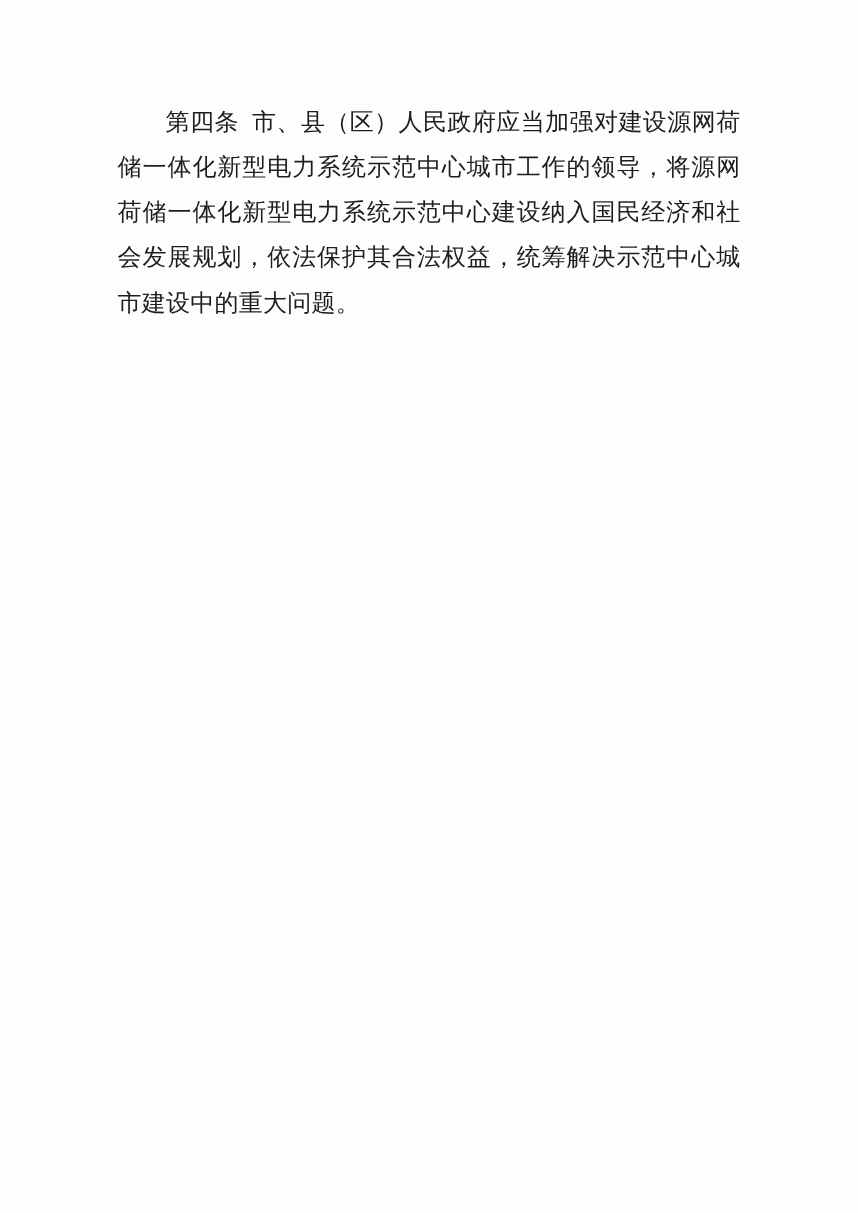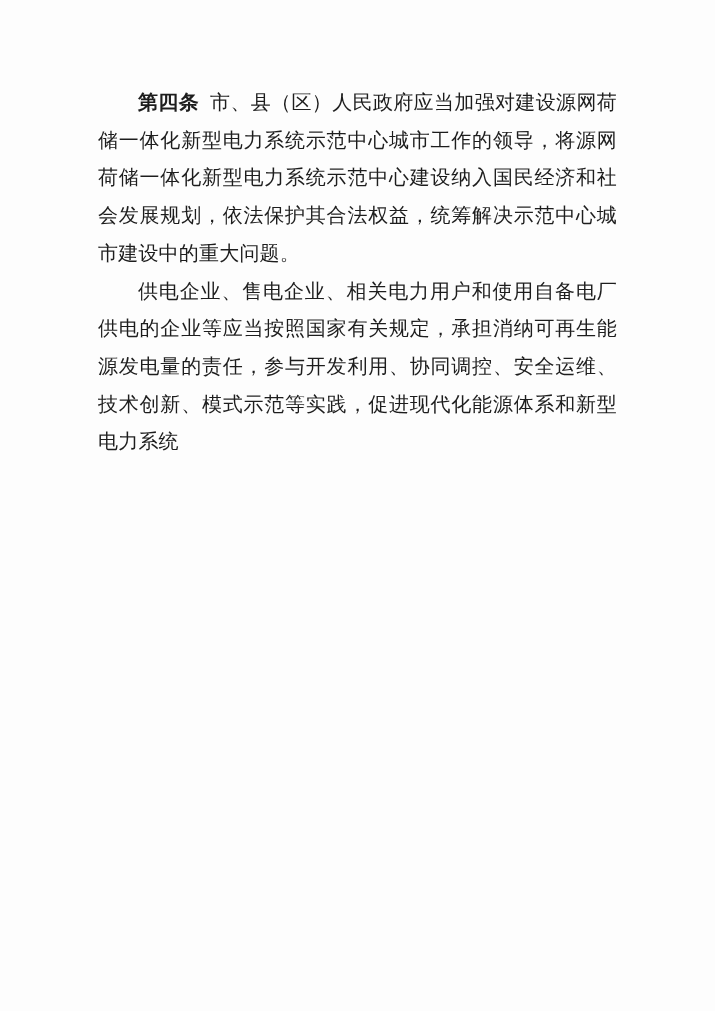--- a/index.html
+++ b/index.html
@@ -23,34 +23,31 @@
     line-height: 37.7px;
     color: #1d1d1d;
     font-weight: 500;
     text-align: justify;
     text-justify: inter-ideograph;
     text-indent: 2em;
     word-break: normal;
     letter-spacing: 0.2px;
   }
   .lead {
-    font-weight: 700;
+    font-weight: 400;
     margin-right: 0.55em;
   }
 </style>
 </head>
 <body>
 
 <div class="page">
 
   <p class="para">
     <span class="lead">第四条</span><span>市、县（区）人民政府应当加强对建设源网荷储一体化新型电力系统示范中心城市工作的领导，将源网荷储一体化新型电力系统示范中心建设纳入国民经济和社会发展规划，依法保护其合法权益，统筹解决示范中心城市建设中的重大问题。</span>
   </p>
 
 
 
 
 
-  <p class="para">
-    <span>供电企业、售电企业、相关电力用户和使用自备电厂供电的企业等应当按照国家有关规定，承担消纳可再生能源发电量的责任，参与开发利用、协同调控、安全运维、技术创新、模式示范等实践，促进现代化能源体系和新型电力系统</span>
-  </p>
 
 </div>
 
 </body></html>

